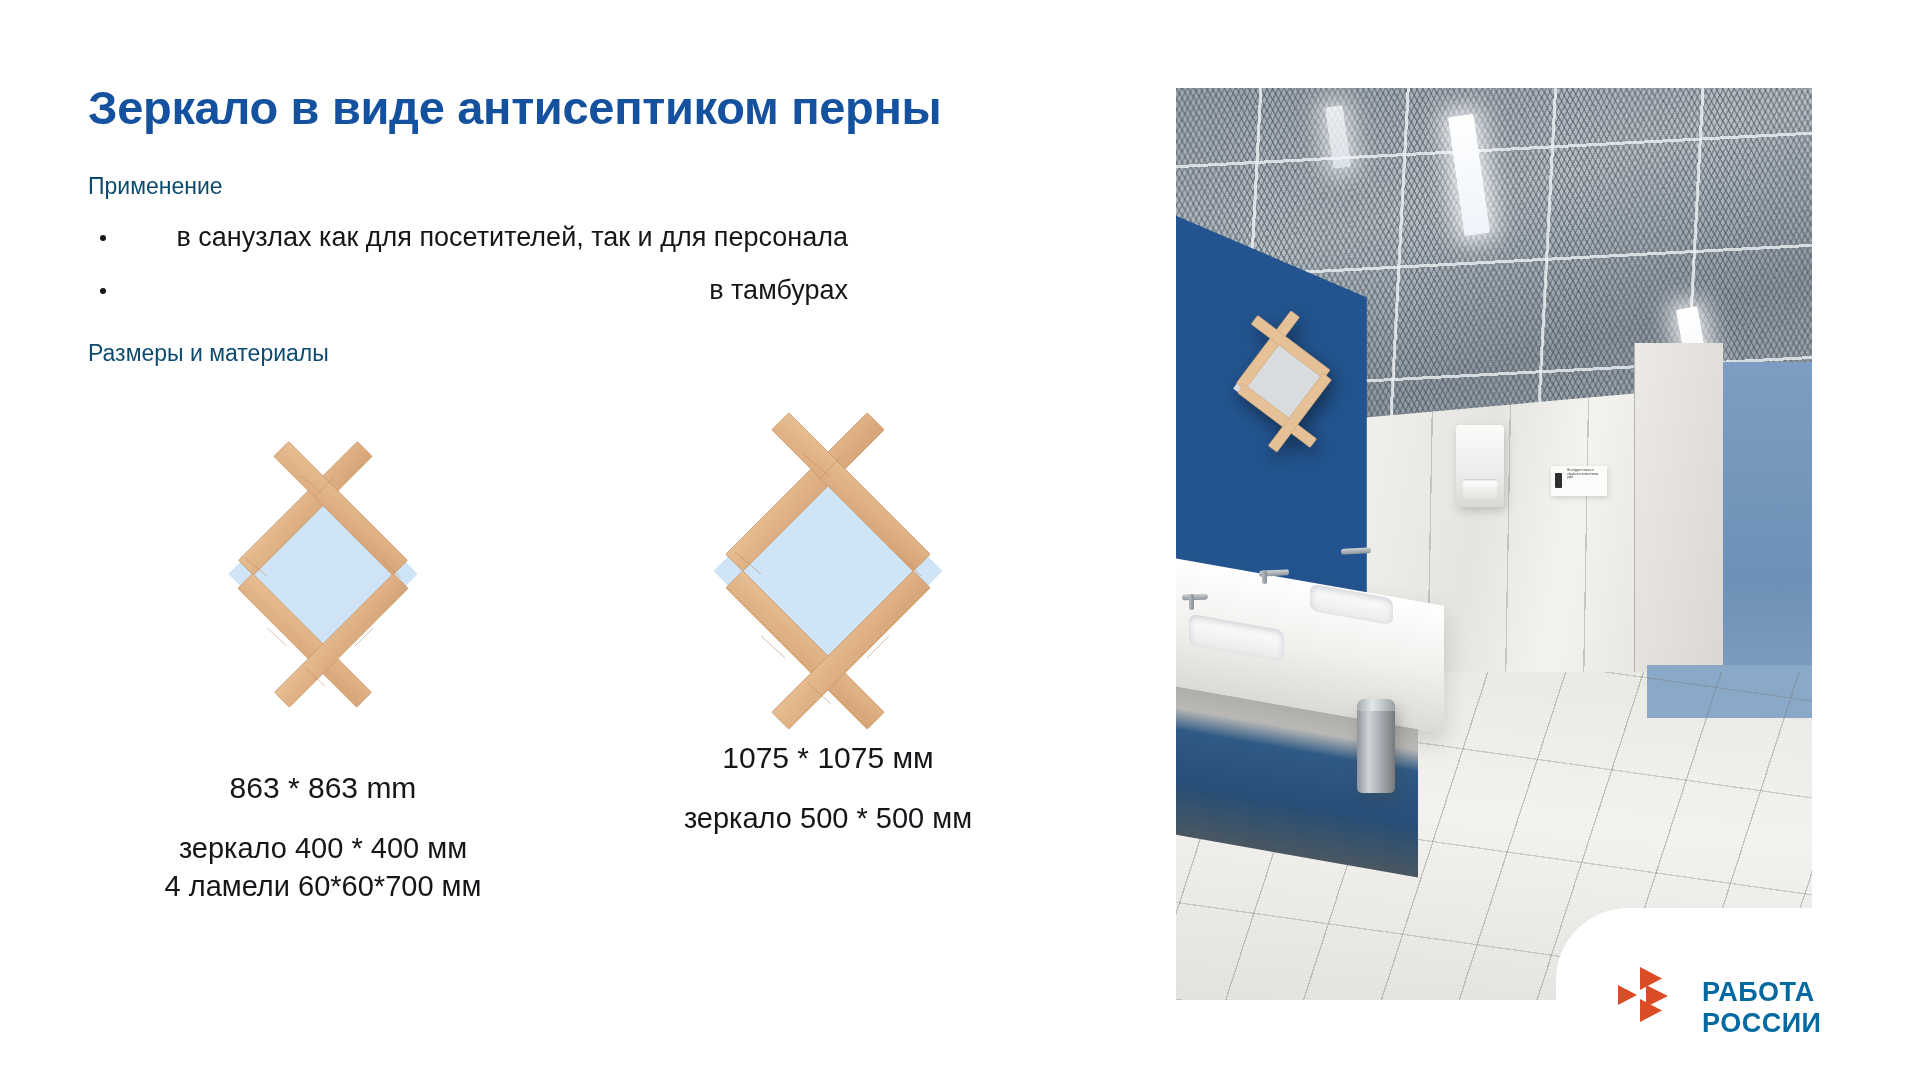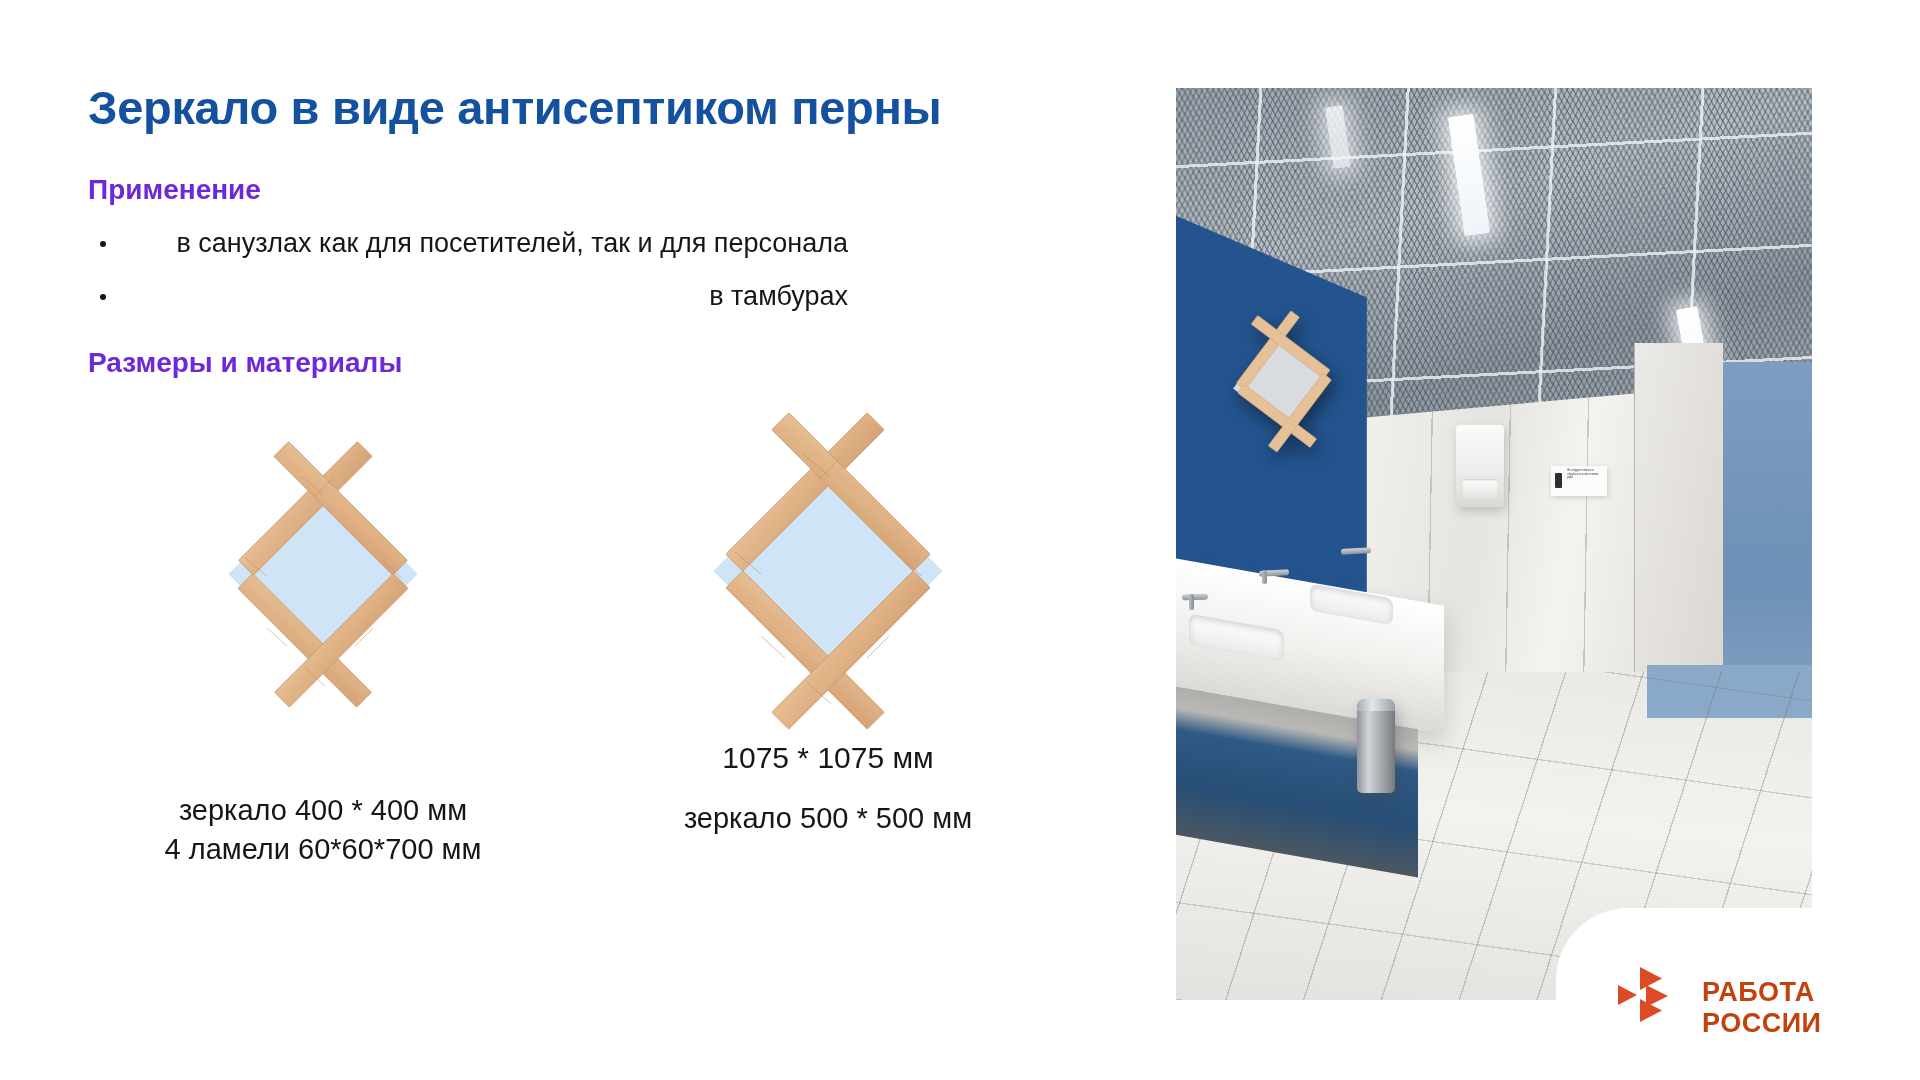--- a/index.html
+++ b/index.html
@@ -31,23 +31,23 @@
   .slide-title {
     font-size: 47px;
     font-weight: 700;
     color: #14519E;
     letter-spacing: -0.3px;
     line-height: 1.12;
     white-space: nowrap;
   }
 
   .section-head {
-    font-size: 28px;
-    font-weight: 700;
-    color: #6d28d9;
+    font-size: 23px;
+    font-weight: 400;
+    color: #0c4a6e;
     line-height: 1.2;
   }
   .section-head.usage   { margin-top: 38px; }
   .section-head.dims    { margin-top: 30px; }
 
   .bullets {
     margin-top: 18px;
     list-style: none;
     text-align: right;
   }
@@ -363,21 +363,21 @@
     background: #ffffff;
     border-top-left-radius: 72px;
     display: flex;
     align-items: center;
     padding-left: 62px;
     gap: 22px;
   }
   .logo-mark { width: 62px; height: 58px; flex: 0 0 auto; }
   .logo-mark svg { width: 100%; height: 100%; display: block; }
   .logo-text {
-    color: #c2410c;
+    color: #0369a1;
     font-size: 27px;
     font-weight: 700;
     line-height: 1.12;
     letter-spacing: .5px;
     margin-top: 27px;
   }
 </style>
 </head>
 <body>
 
@@ -434,20 +434,21 @@
               <path d="M150 46 L132 64"></path>
             <path d="M62 126 L84 144"></path>
               <path d="M200 128 L218 146"></path>
             <path d="M84 196 L104 214"></path>
               <path d="M190 196 L172 214"></path>
             <path d="M122 236 L142 254"></path>
           </g>
         </svg>
       </div>
       <div class="caption">
+        <div class="size-main">863 * 863 mm</div>
         <div class="size-sub first">зеркало 400 * 400 мм</div>
         <div class="size-sub">4 ламели 60*60*700 мм</div>
       </div>
     </div>
 
     <div class="diagram-block large">
       <div class="diagram-art large">
         <svg viewBox="0 0 330 335" aria-hidden="true">
           <defs>
             <linearGradient id="woodL" x1="0" y1="0" x2="1" y2="1">

